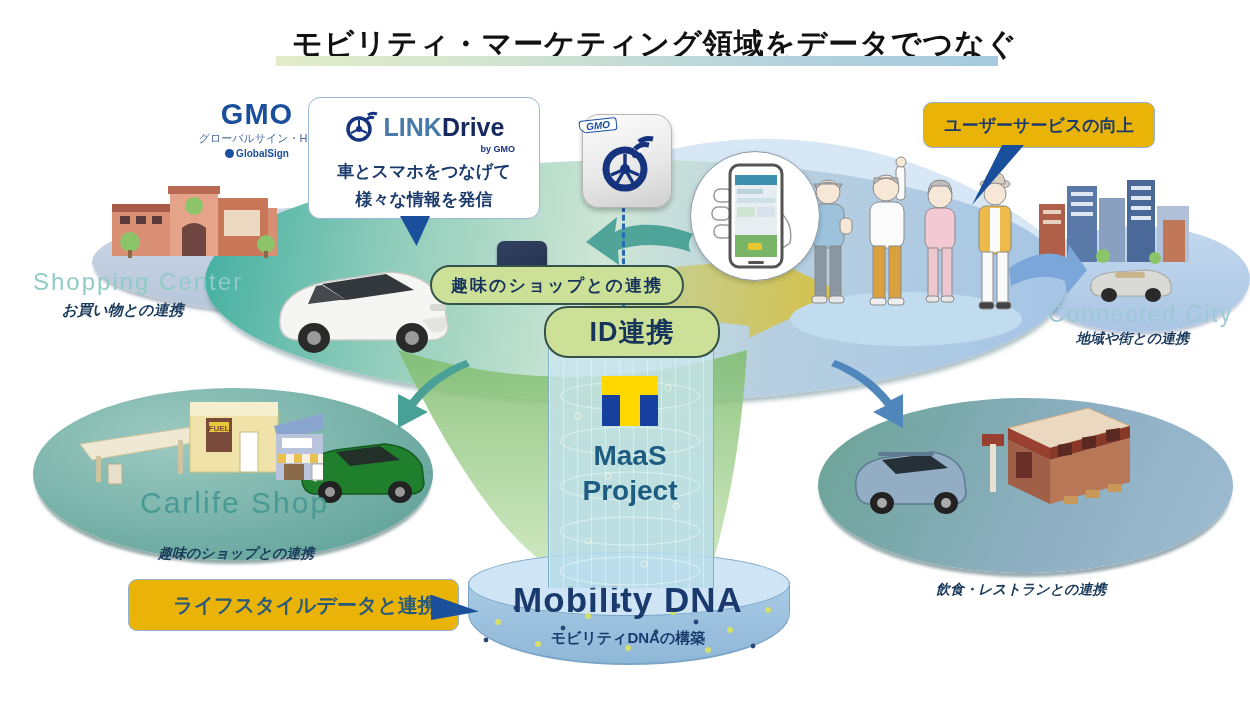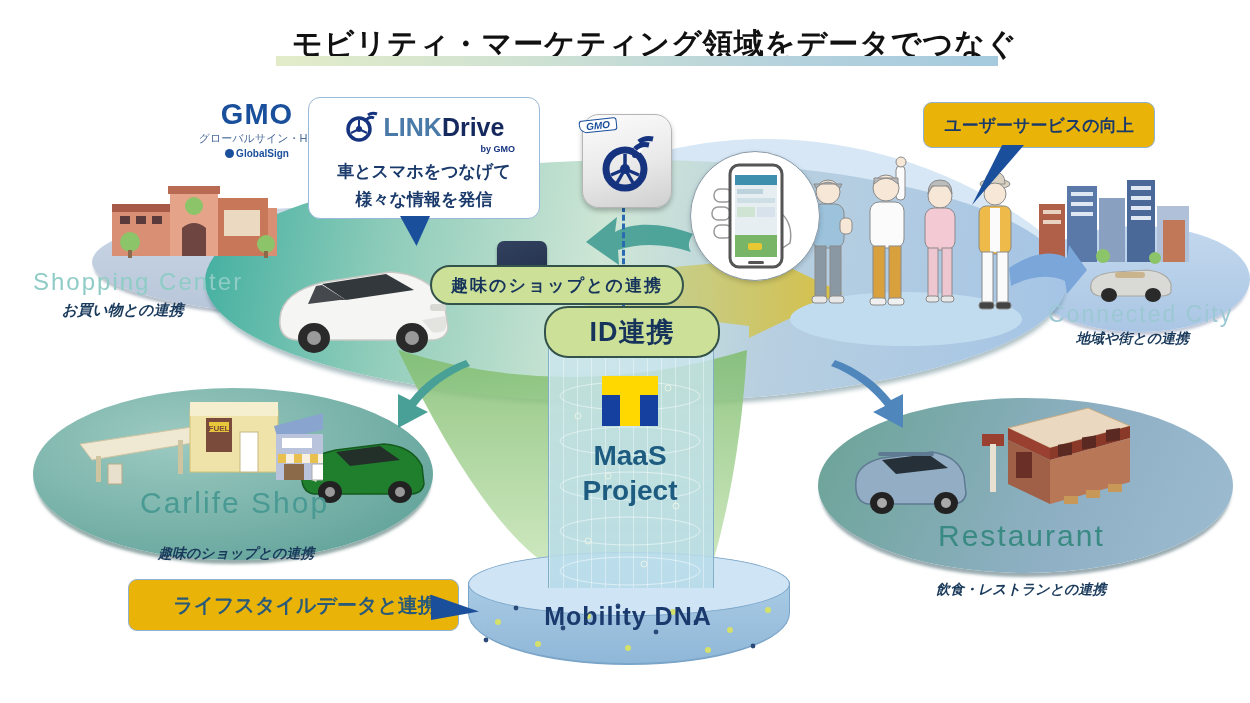--- a/index.html
+++ b/index.html
@@ -78,21 +78,22 @@
     <g fill="#2a4878">
         <circle cx="48" cy="56" r="2.4"></circle>
         <circle cx="95" cy="76" r="2.4"></circle>
         <circle cx="150" cy="54" r="2.4"></circle>
         <circle cx="228" cy="70" r="2.4"></circle>
         <circle cx="285" cy="94" r="2.4"></circle>
         <circle cx="188" cy="80" r="2.4"></circle>
         <circle cx="18" cy="88" r="2.4"></circle>
       </g>
   </svg>
-  <div class="abs" style="left:468px;top:602px;width:320px;text-align:center;font-size:25px;font-weight:bold;color:#1a3a6e;letter-spacing:1px;">Mobility DNA</div>
+  <div class="abs" style="left:468px;top:580px;width:320px;text-align:center;font-size:35px;font-weight:bold;color:#1a3a6e;letter-spacing:1px;">Mobility DNA</div>
+  <div class="abs" style="left:468px;top:629px;width:320px;text-align:center;font-size:15px;font-weight:bold;color:#1a3a6e;">モビリティDNAの構築</div>
 
   <div class="abs cyl-body" style="left:548px;top:336px;width:164px;height:252px;"></div>
   <svg class="abs" style="left:548px;top:336px;" width="164" height="252">
     <g fill="none" stroke="#ffffff" stroke-opacity=".5">
       <ellipse cx="82" cy="60" rx="70" ry="14"></ellipse>
         <ellipse cx="82" cy="105" rx="70" ry="14"></ellipse>
       <ellipse cx="82" cy="150" rx="70" ry="14"></ellipse>
         <ellipse cx="82" cy="195" rx="70" ry="14"></ellipse>
       <ellipse cx="82" cy="235" rx="70" ry="14"></ellipse>
     </g>
@@ -403,16 +404,15 @@
 
   <div class="abs zone-title" style="left:33px;top:268px;font-size:24px;">Shopping Center</div>
   <div class="abs zone-sub" style="left:62px;top:301px;font-size:15px;">お買い物との連携</div>
 
   <div class="abs zone-title" style="left:1048px;top:301px;font-size:23px;color:#9cc8d4;">Connected City</div>
   <div class="abs zone-sub" style="left:1076px;top:330px;font-size:14px;">地域や街との連携</div>
 
   <div class="abs zone-title" style="left:140px;top:486px;font-size:30px;color:#4a9a94;">Carlife Shop</div>
   <div class="abs zone-sub" style="left:158px;top:545px;font-size:14px;">趣味のショップとの連携</div>
 
-  <div class="abs zone-title" style="left:938px;top:519px;font-size:30px;color:#3a8a84;">Restaurant</div>
   <div class="abs zone-sub" style="left:936px;top:581px;font-size:14px;">飲食・レストランとの連携</div>
 
 </div>
 
 </body></html>

